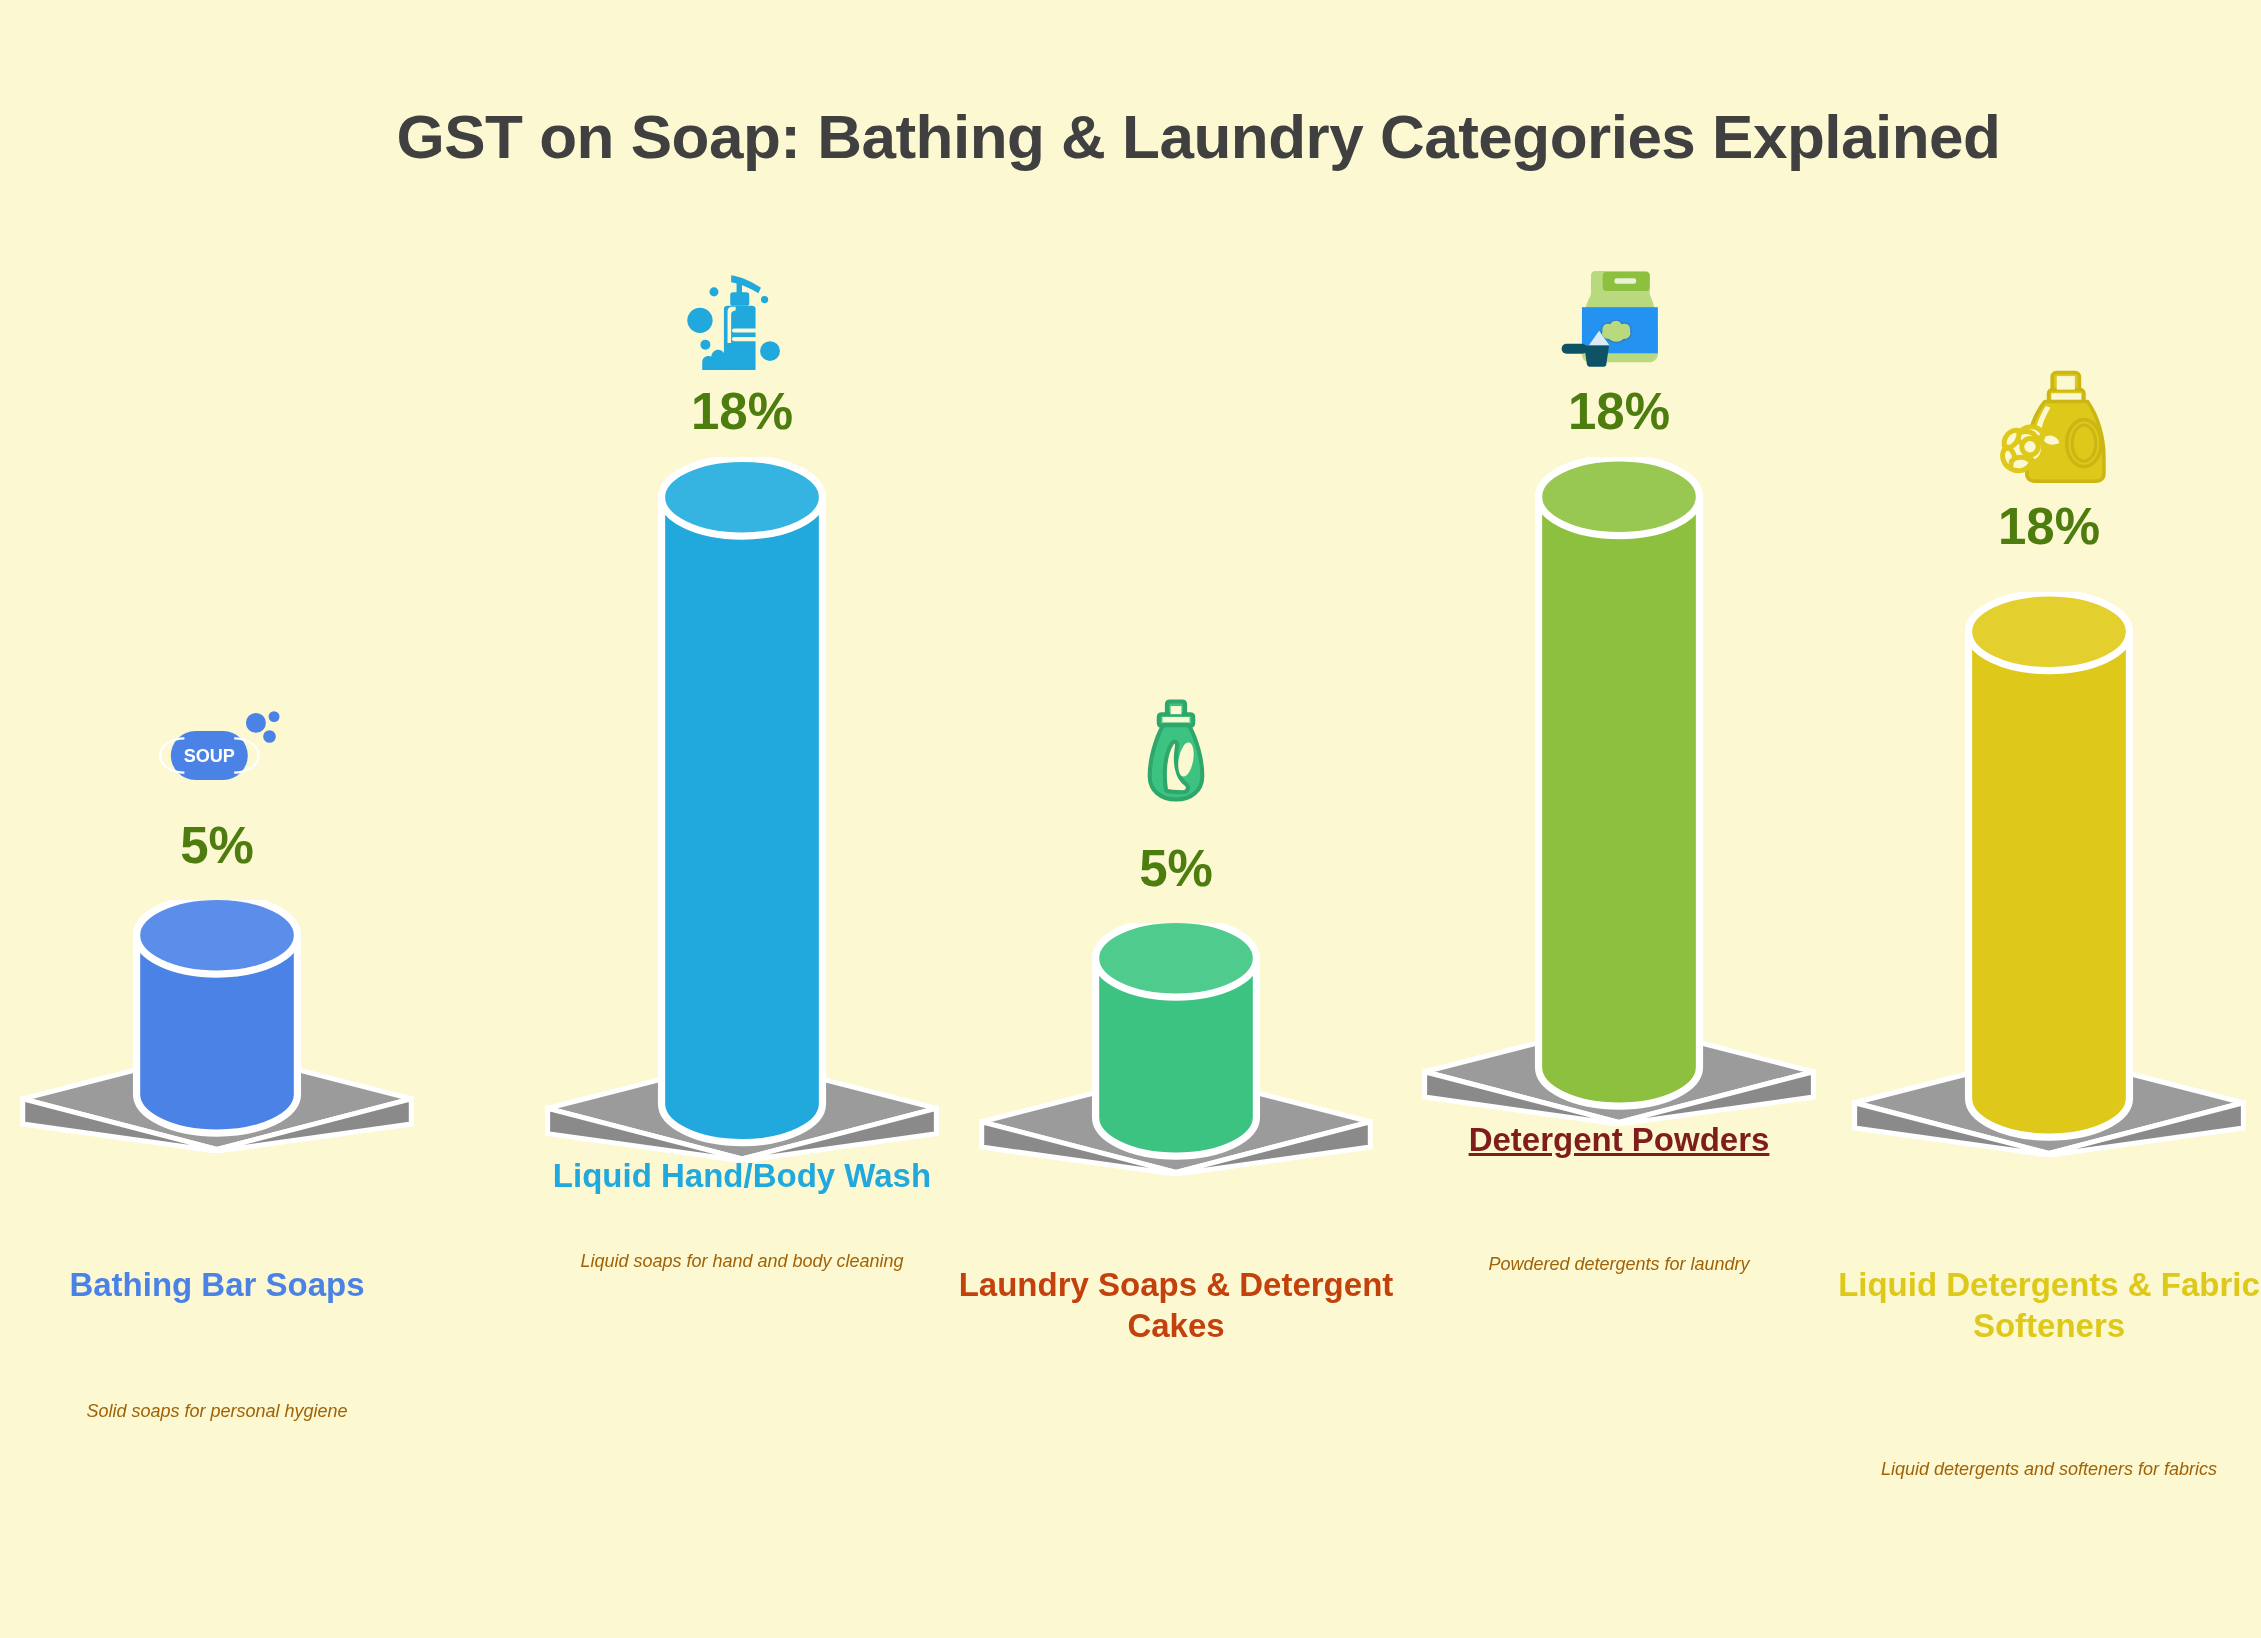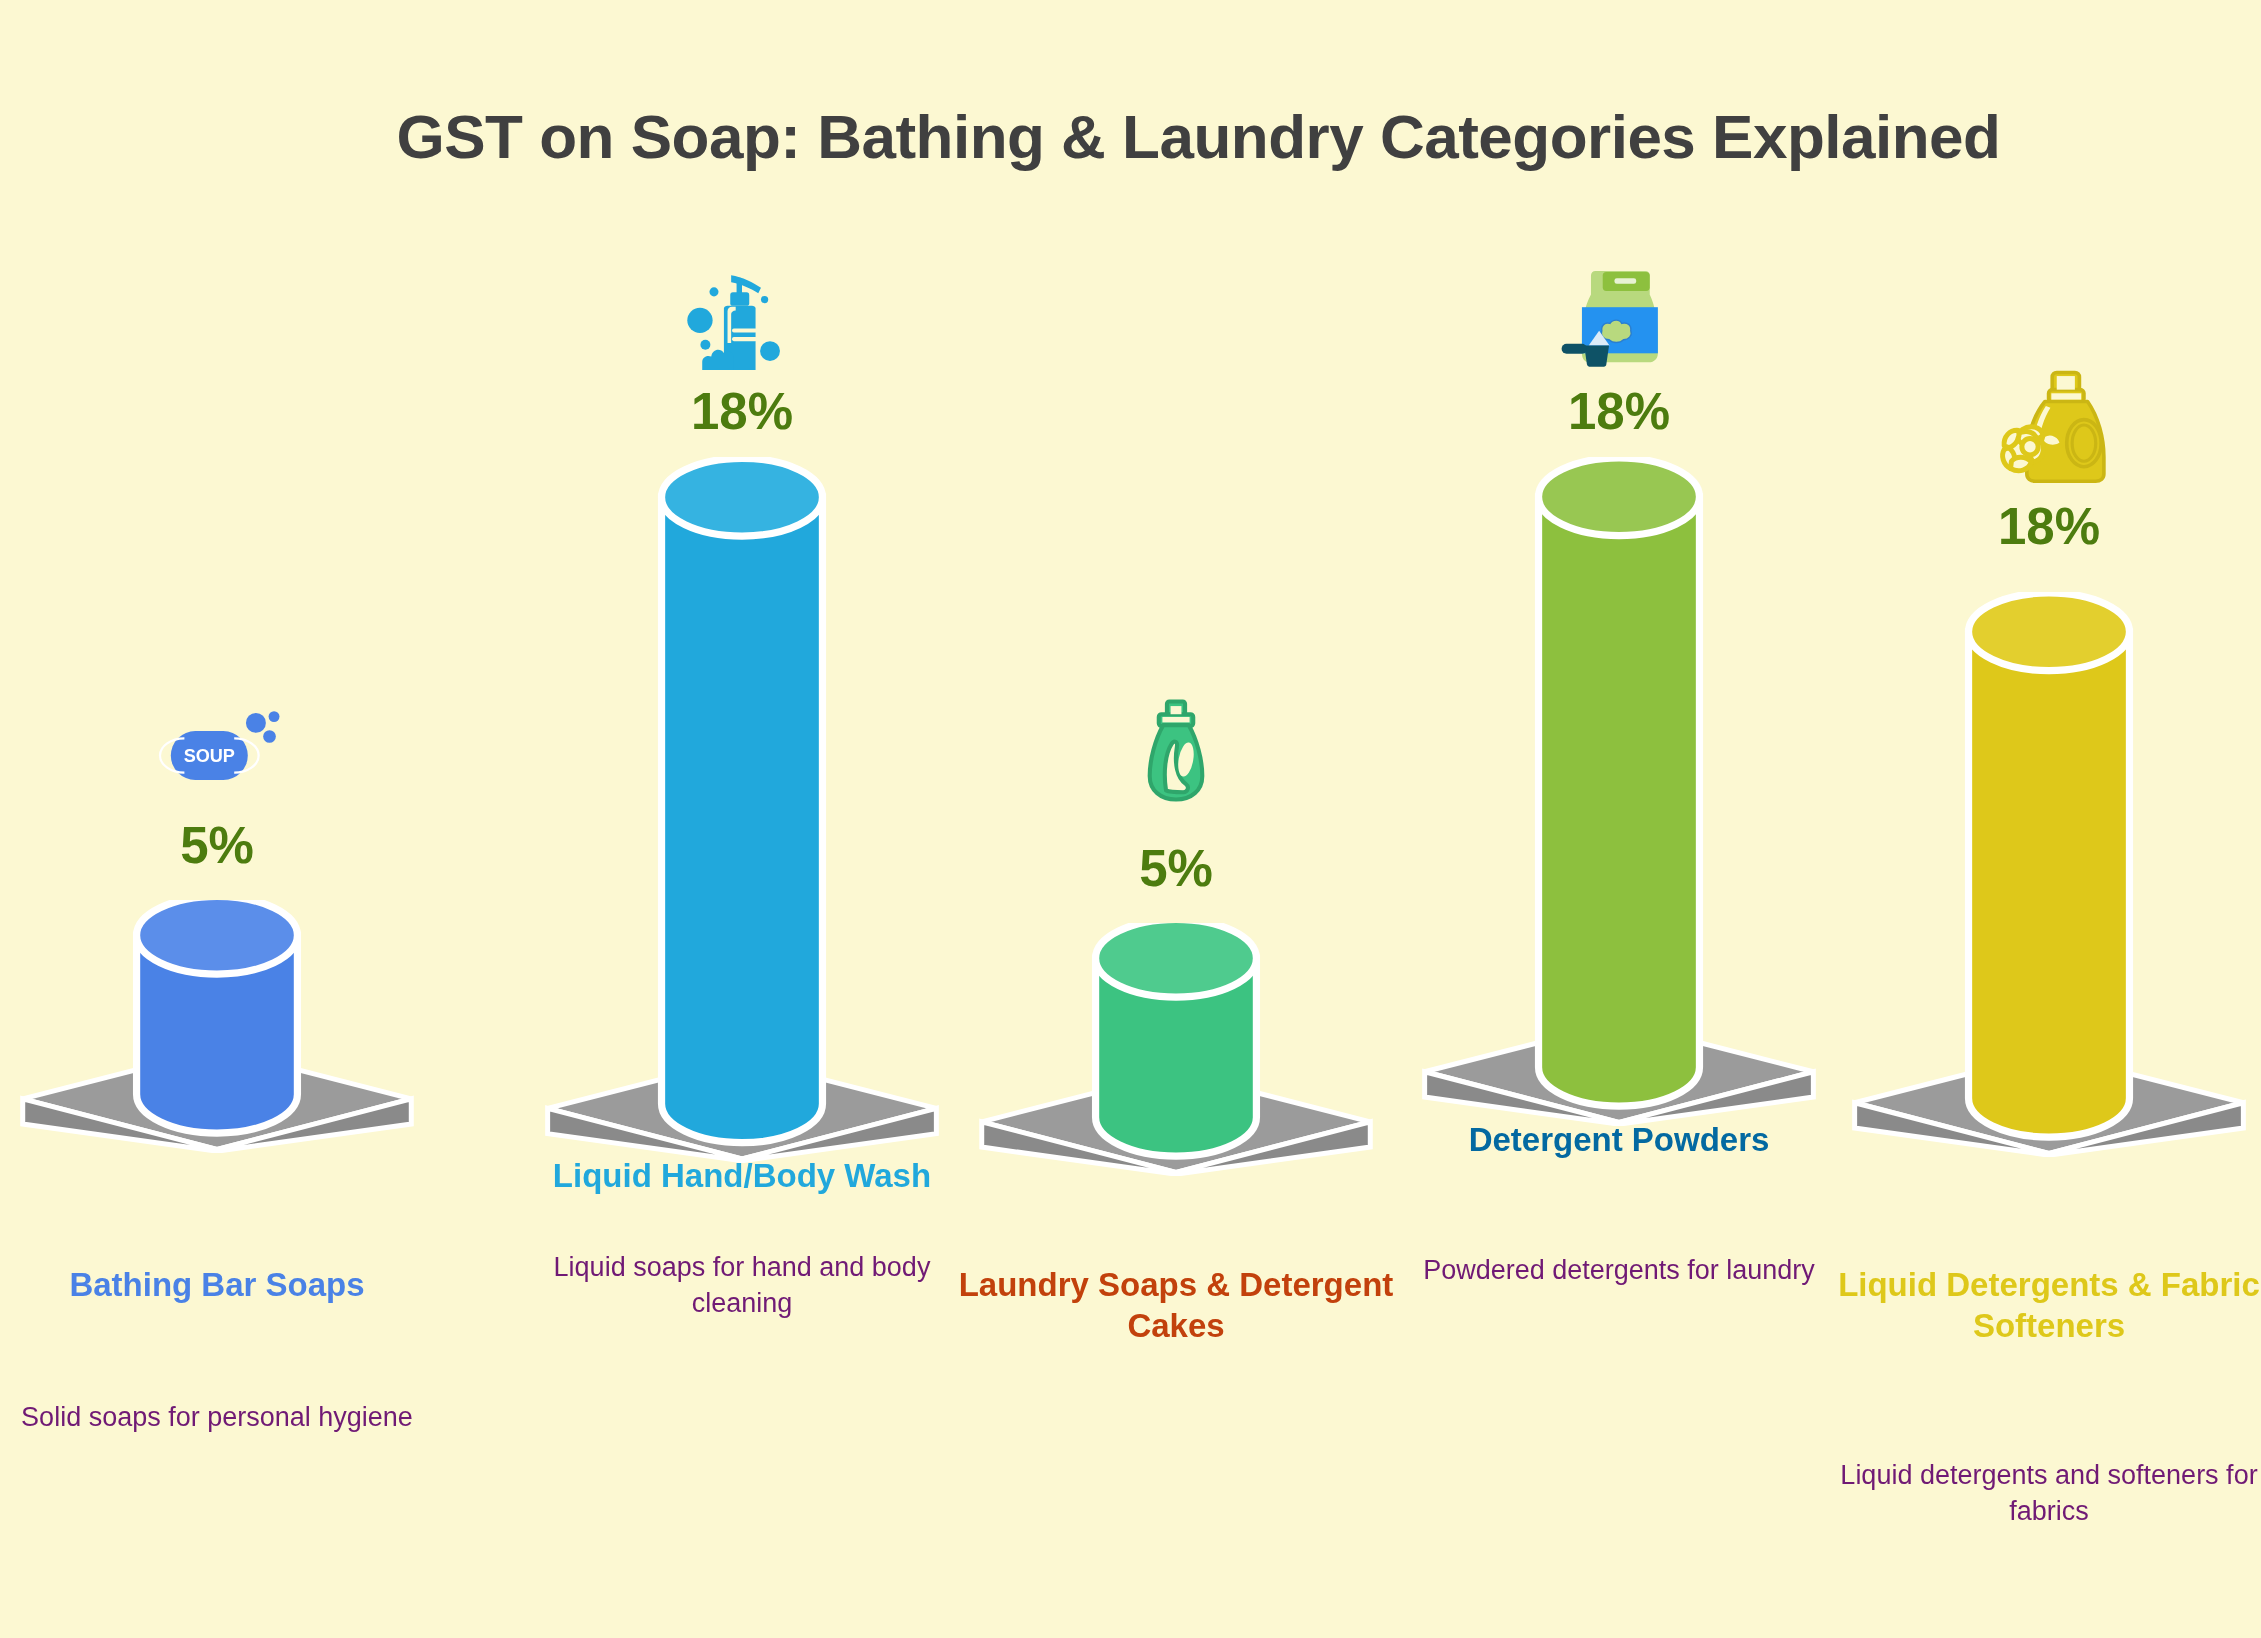--- a/index.html
+++ b/index.html
@@ -81,23 +81,24 @@
     font-size: 33px;
     font-weight: bold;
     line-height: 1.25;
   }
   
   .col-desc {
     position: absolute;
     left: 0;
     width: 452px;
     text-align: center;
-    font-size: 27px;
-    color: #701a75;
+    font-size: 18px;
+    color: #a16207;
     line-height: 1.32;
+    font-style: italic;
   }
 </style>
 </head>
 <body>
 
 <div id="chart-title">GST on Soap: Bathing &amp; Laundry Categories Explained</div>
 
 <div id="columns">
 
   <div class="column" style="left:-9px;">
@@ -255,21 +256,21 @@
           <path d="M70 1360 L500 1472 L500 1476 L70 1416 Z" fill="#8A8A8A" stroke="#FFFFFF" stroke-width="11"></path>
           <path d="M930 1360 L500 1472 L500 1476 L930 1416 Z" fill="#8A8A8A" stroke="#FFFFFF" stroke-width="11"></path>
         </g>
         <g>
           <path d="M322 88 L322 1350 A178 86 0 0 0 678 1350 L678 88 Z" fill="#8DC03E" stroke="#FFFFFF" stroke-width="16"></path>
           <ellipse cx="500" cy="88" rx="178" ry="86" fill="#98C752" stroke="#FFFFFF" stroke-width="16"></ellipse>
         </g>
       </svg>
     </div>
 
-    <div class="col-title" style="top:1119px; color:#0369a1;">Detergent Powders</div>
+    <div class="col-title" style="top:1119px; color:#7f1d1d;text-decoration:underline;">Detergent Powders</div>
 
     <div class="col-desc" style="top:1253px;">Powdered detergents for laundry</div>
   </div>
 
   <div class="column" style="left:1823px;">
 
     <div class="col-icon" style="top:366px;">
       <svg width="145" height="118" viewBox="0 0 320 260">
         <g fill="#DEC81A" stroke="#CBB614" stroke-width="8" stroke-linejoin="round">
           <path d="M176 14 C170 14 166 18 166 24 L166 58 L226 58 L226 24

